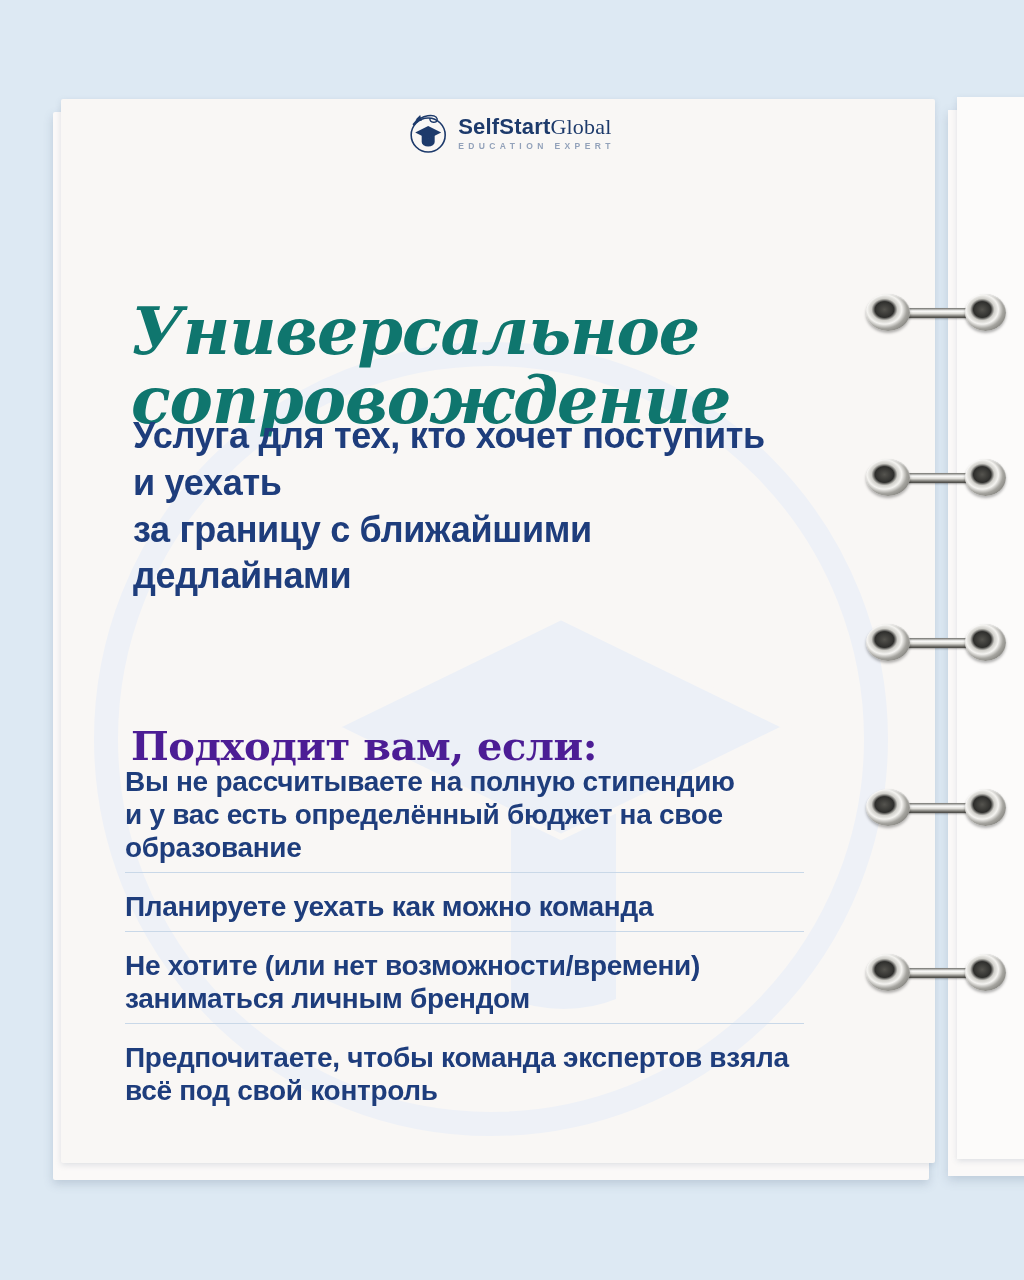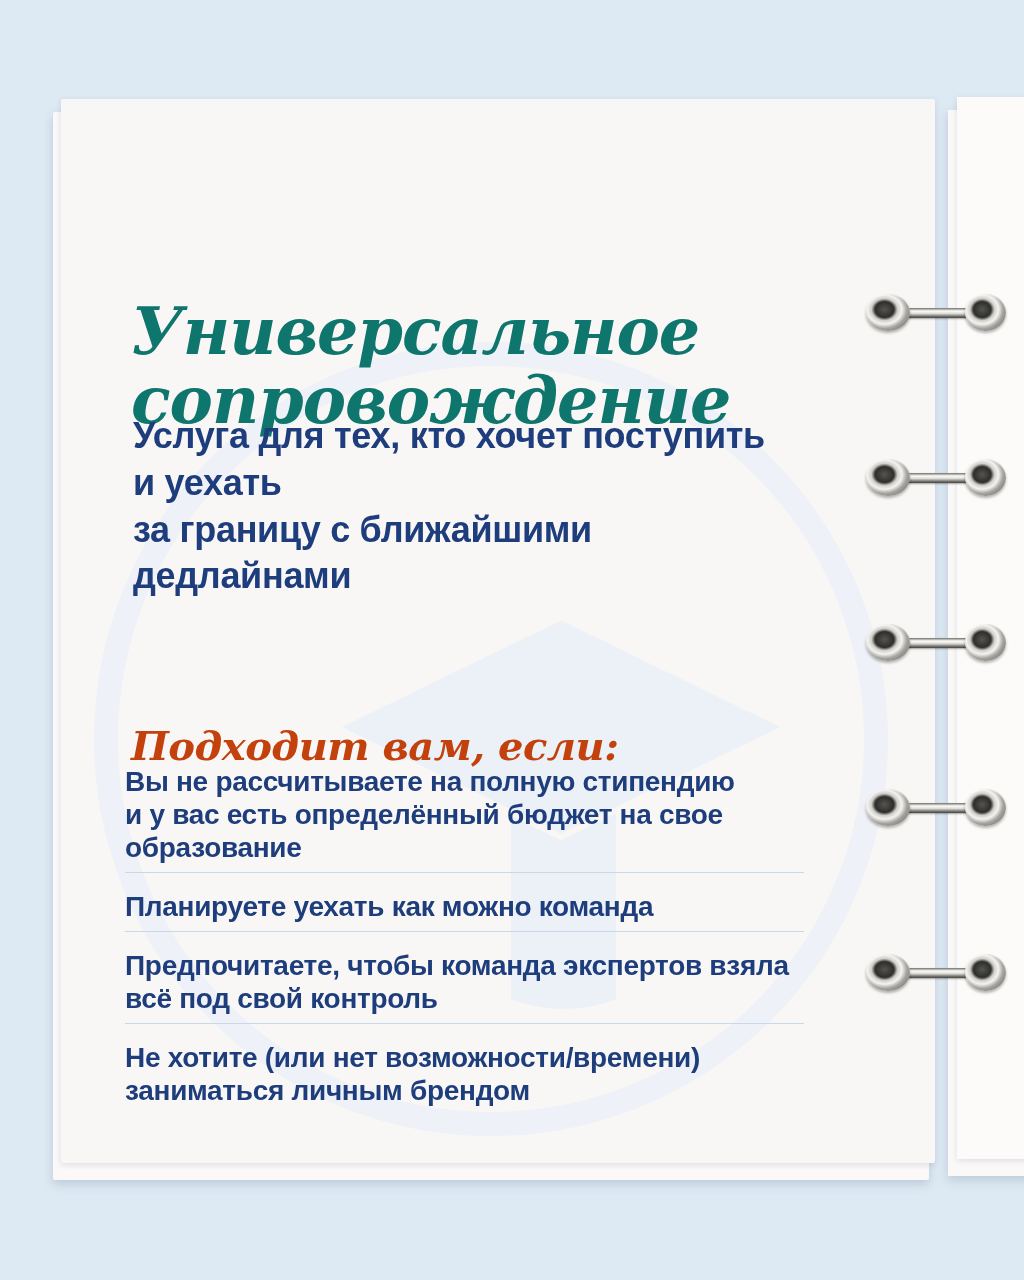--- a/index.html
+++ b/index.html
@@ -50,22 +50,22 @@
     font-size:65px;line-height:1.07;color:#0f766e;
     white-space:pre-line;letter-spacing:-1px;
   }
   .subtitle{
     position:absolute;left:72px;top:314px;width:640px;
     font-size:36px;line-height:1.3;font-weight:600;color:#1e3d7c;
     white-space:pre-line;letter-spacing:-.3px;
   }
   .section-heading{
     position:absolute;left:70px;top:590px;width:620px;
-    font-family:"DejaVu Serif", serif;font-style:italic;font-weight:600;
-    font-size:40px;color:#c2410c;letter-spacing:-.5px;
+    font-family:"DejaVu Serif", serif;font-weight:600;
+    font-size:40px;color:#4c1d95;letter-spacing:-.5px;
   }
   .checklist{position:absolute;left:64px;top:666px;width:679px;}
   .check-item{
     font-size:28px;line-height:33px;font-weight:600;color:#1e3d7c;
     letter-spacing:-.3px;white-space:pre-line;
     padding-bottom:8px;margin-bottom:17px;
     border-bottom:1px solid #c9d8e8;
   }
   .check-item:last-child{border-bottom:none;margin-bottom:0;}
   
@@ -95,38 +95,56 @@
 <div class="main-page">
 
   <div class="watermark">
     <svg width="874" height="1064" viewBox="0 0 874 1064" xmlns="http://www.w3.org/2000/svg">
       <circle cx="430" cy="640" r="385" fill="none" stroke="#eef1f7" stroke-width="24"></circle>
       <path d="M455 690 h-80 a10 10 0 0 0 -10 10 v200 a95 60 0 0 0 105 0 v-200 a10 10 0 0 0 -10 -10 z" fill="#ecf0f7" transform="translate(85,0)"></path>
       <polygon points="500,518 726,628 500,738 274,628" fill="#ecf0f7" stroke="#f9f7f5" stroke-width="6"></polygon>
     </svg>
   </div>
 
+  <div class="logo">
+    <div class="logo-icon">
+      <svg width="44" height="46" viewBox="0 0 44 46" xmlns="http://www.w3.org/2000/svg">
+        <circle cx="22" cy="25" r="17" fill="none" stroke="#1d3a6b" stroke-width="1.6"></circle>
+        <path d="M10 13 C14 5, 30 3, 31 9 C32 14, 22 13, 24 8" fill="none" stroke="#1d3a6b" stroke-width="1.4"></path>
+        <path d="M7 15 L13 8" stroke="#1d3a6b" stroke-width="2"></path>
+        <polygon points="14,5 15.5,11 9.5,9.5" fill="#1d3a6b"></polygon>
+        <polygon points="22,16 35,22.5 22,29 9,22.5" fill="#1d3a6b"></polygon>
+        <path d="M15.5 25 v7 a6.5 4.5 0 0 0 13 0 v-7 l-6.5 3.2 z" fill="#1d3a6b"></path>
+      </svg>
+    </div>
+    <div class="logo-text">
+      <div class="logo-brand">
+        <span class="bold">SelfStart</span><span class="light">Global</span>
+      </div>
+      <div class="logo-tagline">EDUCATION EXPERT</div>
+    </div>
+  </div>
 
   <h1 class="title">Универсальное
 сопровождение</h1>
 
   <div class="subtitle">Услуга для тех, кто хочет поступить и уехать
 за границу с ближайшими дедлайнами</div>
 
   <h2 class="section-heading">Подходит вам, если:</h2>
 
   <div class="checklist">
     <div class="check-item">Вы не рассчитываете на полную стипендию
 и у вас есть определённый бюджет на свое
 образование</div>
     <div class="check-item">Планируете уехать как можно команда</div>
+    <div class="check-item">Не хотите (или нет возможности/времени)
+заниматься личным брендом</div>
     <div class="check-item">Предпочитаете, чтобы команда экспертов взяла
 всё под свой контроль</div>
-    <div class="check-item">Не хотите (или нет возможности/времени)
-заниматься личным брендом</div>
   </div>
 </div>
 
 <div class="right-under-page"></div>
 <div class="right-page"></div>
 
 <div class="ring" style="top:291px">
   <div class="bar"></div>
   <div class="grommet left"></div>
   <div class="grommet right"></div>

